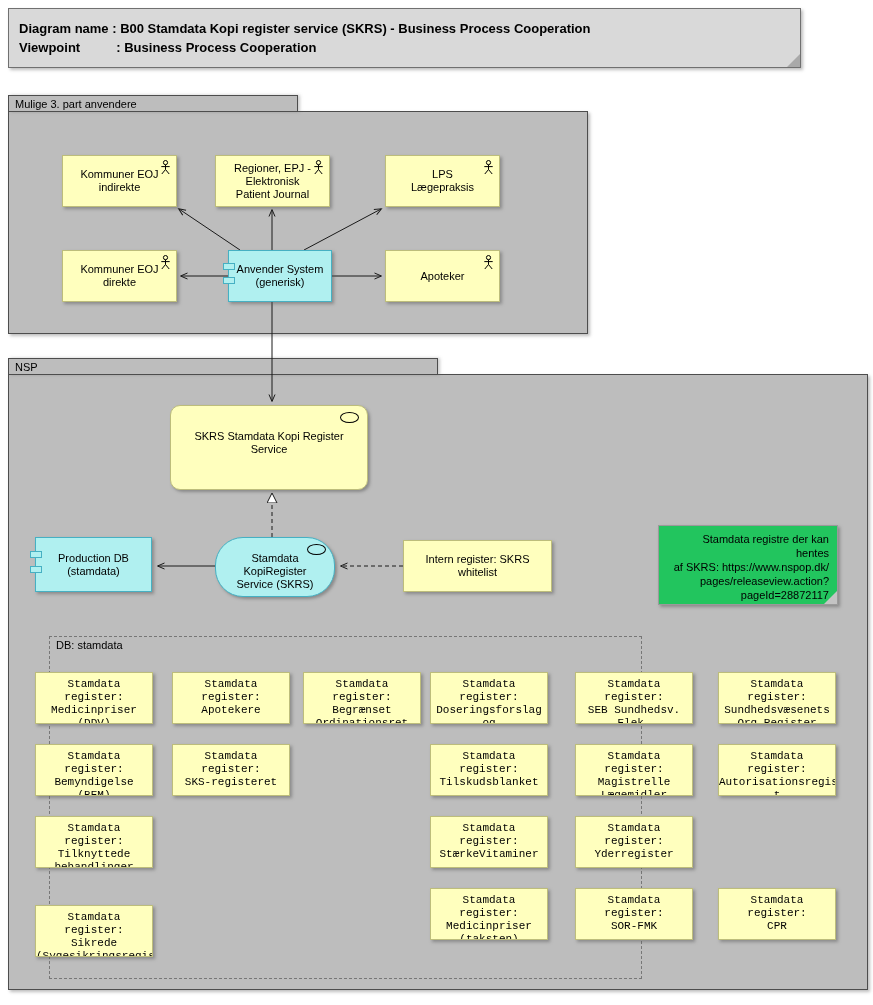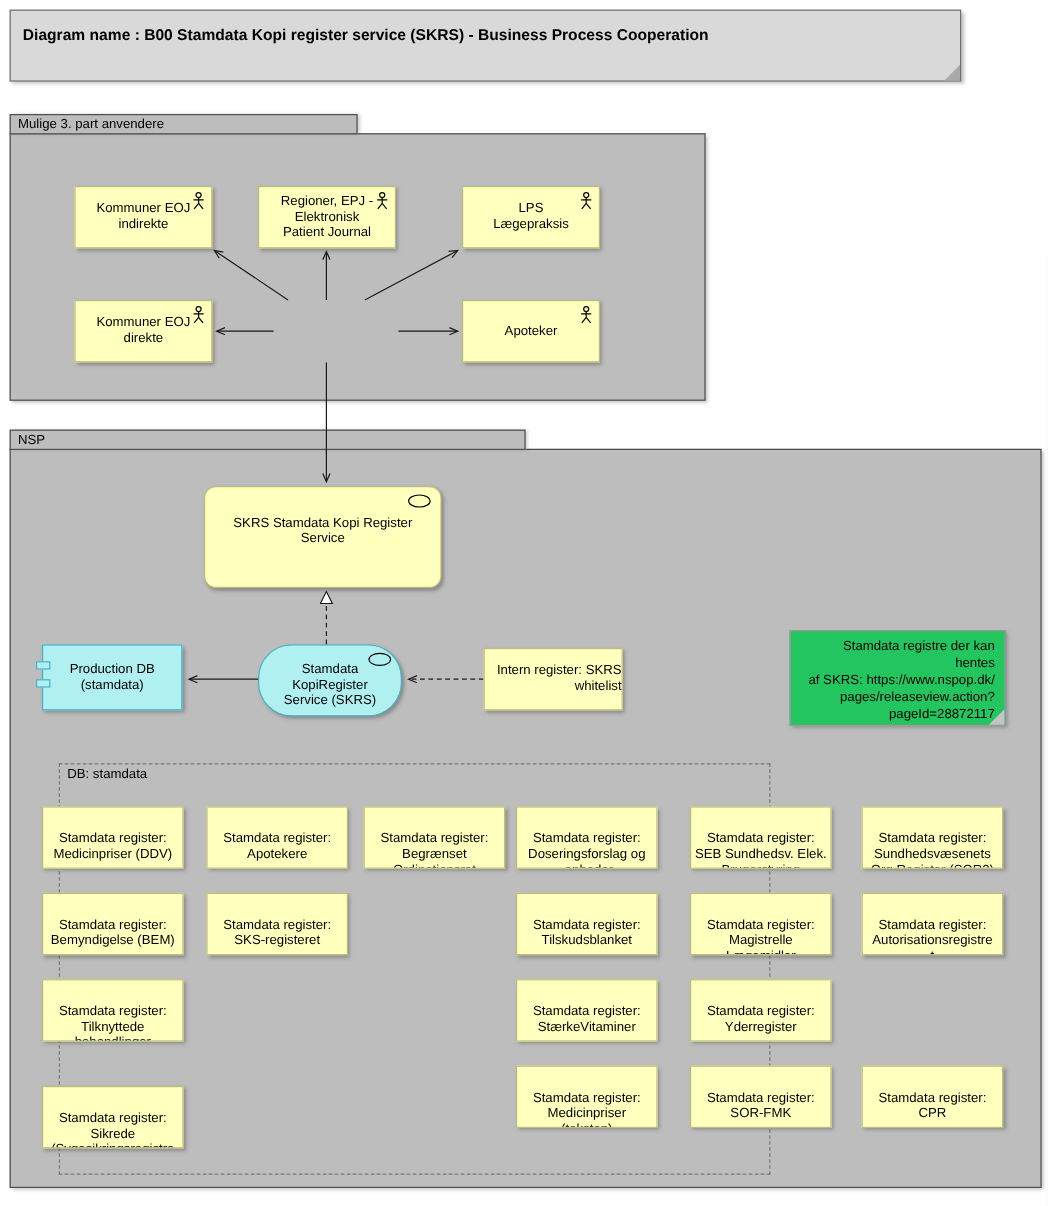--- a/index.html
+++ b/index.html
@@ -28,21 +28,21 @@
   .node{position:absolute;box-sizing:border-box;font-size:11px;line-height:13px;text-align:center;
         display:flex;align-items:center;justify-content:center;z-index:3;
         box-shadow:2px 2px 3px rgba(90,90,90,.5);}
   .node .label{width:100%;white-space:pre-line;}
   .yellow{background:#ffffbe;border:1px solid #bdbd7b;}
   .cyan{background:#b0f0f0;border:1px solid #46b0c3;}
   .rounded{border-radius:10px;}
   .top-align{align-items:flex-start;padding-top:24px;}
 
   
-  .reg{width:118px;height:52px;display:block;padding-top:20px;overflow:hidden;}
+  .reg{width:118px;height:52px;display:block;padding-top:5px;overflow:hidden;font-family:Liberation Mono, monospace;}
   .reg div{white-space:pre-line;}
 
   
   .actor-icon{position:absolute;top:4px;right:5px;}
   .ctab{position:absolute;left:-6px;width:12px;height:7px;background:#b0f0f0;border:1px solid #46b0c3;box-sizing:border-box;}
   .oval{position:absolute;top:6px;right:8px;width:17px;height:9px;border:1px solid #000;border-radius:50%;}
 
   
   .note{position:absolute;background:#22c55e;border:1px solid #9a9a9a;box-sizing:border-box;
         font-size:11px;line-height:14px;text-align:right;padding:6px 8px;z-index:3;
@@ -52,20 +52,21 @@
 
   .overlay{position:absolute;left:0;top:0;z-index:2;pointer-events:none;}
 </style>
 </head>
 <body>
 
 <div class="canvas">
 
   <div class="hdr">
     <div class="hline">Diagram name : B00 Stamdata Kopi register service (SKRS) - Business Process Cooperation</div>
+    <div class="hline">Viewpoint          : Business Process Cooperation</div>
     <div class="fold"></div>
   </div>
 
   <div class="group-tab" style="left:8px;top:95px;width:290px;">
     <span>Mulige 3. part anvendere</span>
   </div>
   <div class="group-body" style="left:8px;top:111px;width:580px;height:223px;"></div>
 
   <div class="group-tab" style="left:8px;top:358px;width:430px;">
     <span>NSP</span>
@@ -145,20 +146,26 @@
     <svg class="actor-icon" width="11" height="15" viewBox="0 0 11 15">
       <circle cx="5.5" cy="2.6" r="2.1" fill="none" stroke="#000"></circle>
       <line x1="5.5" y1="4.7" x2="5.5" y2="9.5" stroke="#000"></line>
       <line x1="1.3" y1="6.6" x2="9.7" y2="6.6" stroke="#000"></line>
       <line x1="5.5" y1="9.5" x2="1.8" y2="14" stroke="#000"></line>
       <line x1="5.5" y1="9.5" x2="9.2" y2="14" stroke="#000"></line>
     </svg>
     <div class="label">Apoteker</div>
   </div>
 
+  <div class="node cyan" style="left:228px;top:250px;width:104px;height:52px;">
+    <span class="ctab" style="top:12px;"></span>
+    <span class="ctab" style="top:26px;"></span>
+    <div class="label">Anvender System
+(generisk)</div>
+  </div>
 
   <div class="node yellow rounded top-align" style="left:170px;top:405px;width:198px;height:85px;">
     <span class="oval"></span>
     <div class="label">SKRS Stamdata Kopi Register
 Service</div>
   </div>
 
   <div class="node cyan" style="left:35px;top:537px;width:117px;height:55px;">
     <span class="ctab" style="top:13px;"></span>
     <span class="ctab" style="top:28px;"></span>
@@ -166,21 +173,21 @@
 (stamdata)</div>
   </div>
 
   <div class="node cyan rounded" style="left:215px;top:537px;width:120px;height:60px;border-radius:28px;">
     <span class="oval" style="border-color:#000;"></span>
     <div class="label" style="padding-top:8px;">Stamdata
 KopiRegister
 Service (SKRS)</div>
   </div>
 
-  <div class="node yellow" style="left:403px;top:540px;width:116px;height:52px;text-align:right;">
+  <div class="node yellow" style="left:403px;top:540px;width:149px;height:52px;">
     <div class="label">Intern register: SKRS
 whitelist</div>
   </div>
 
   <div class="note" style="left:658px;top:525px;width:180px;height:80px;">
     <div class="note-text">Stamdata registre der kan hentes
 af SKRS: https://www.nspop.dk/
 pages/releaseview.action?
 pageId=28872117</div>
     <div class="fold"></div>

